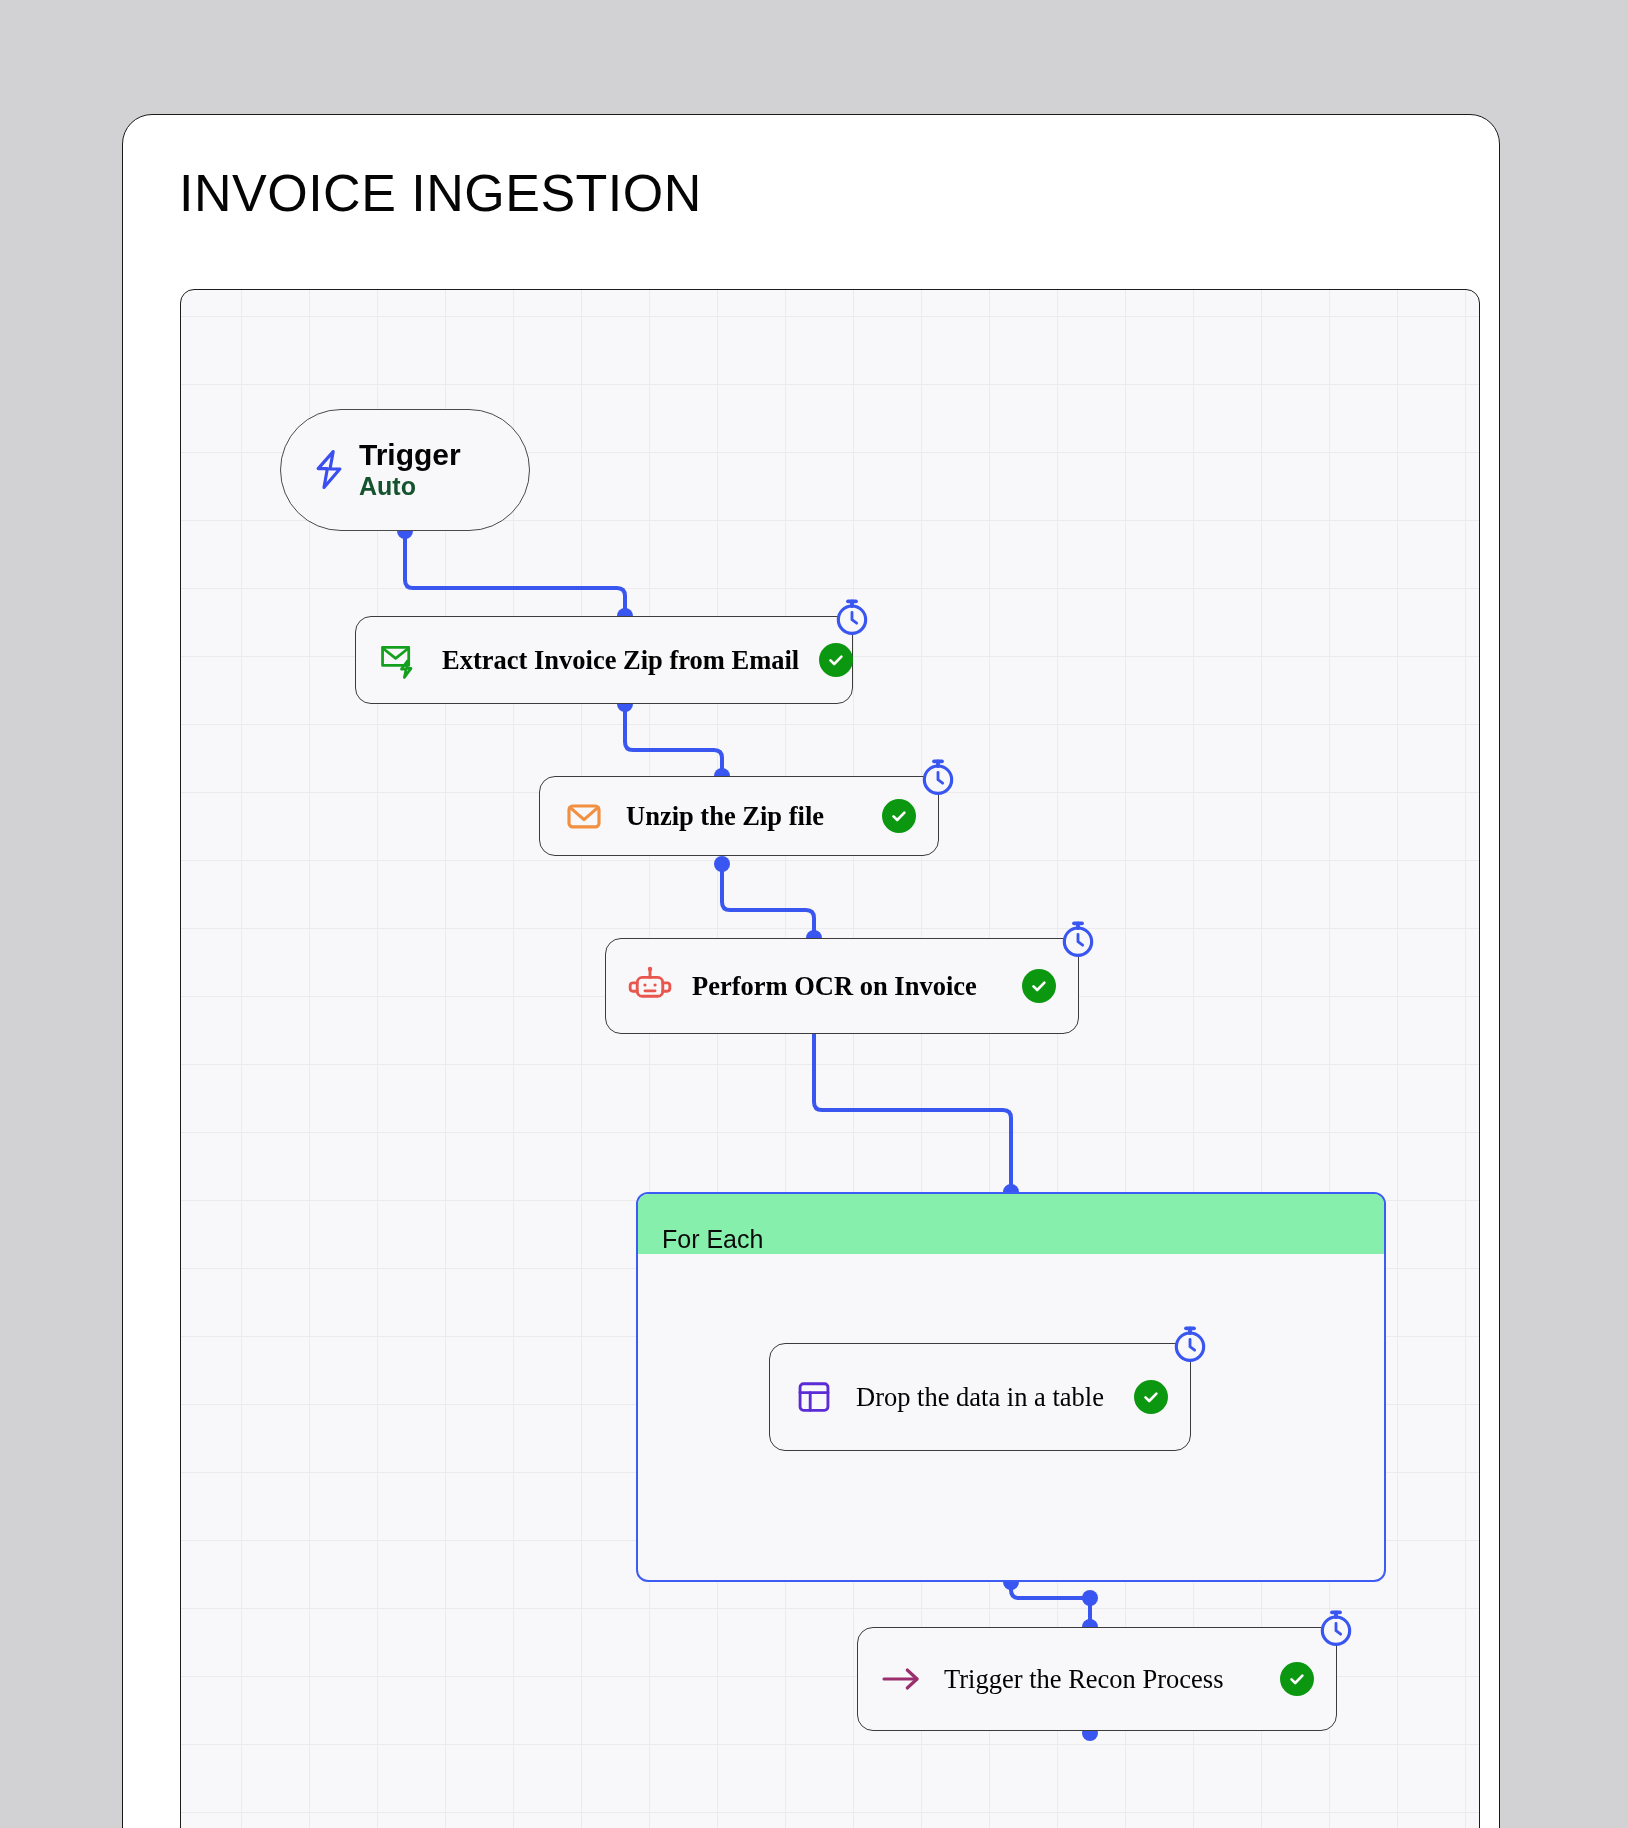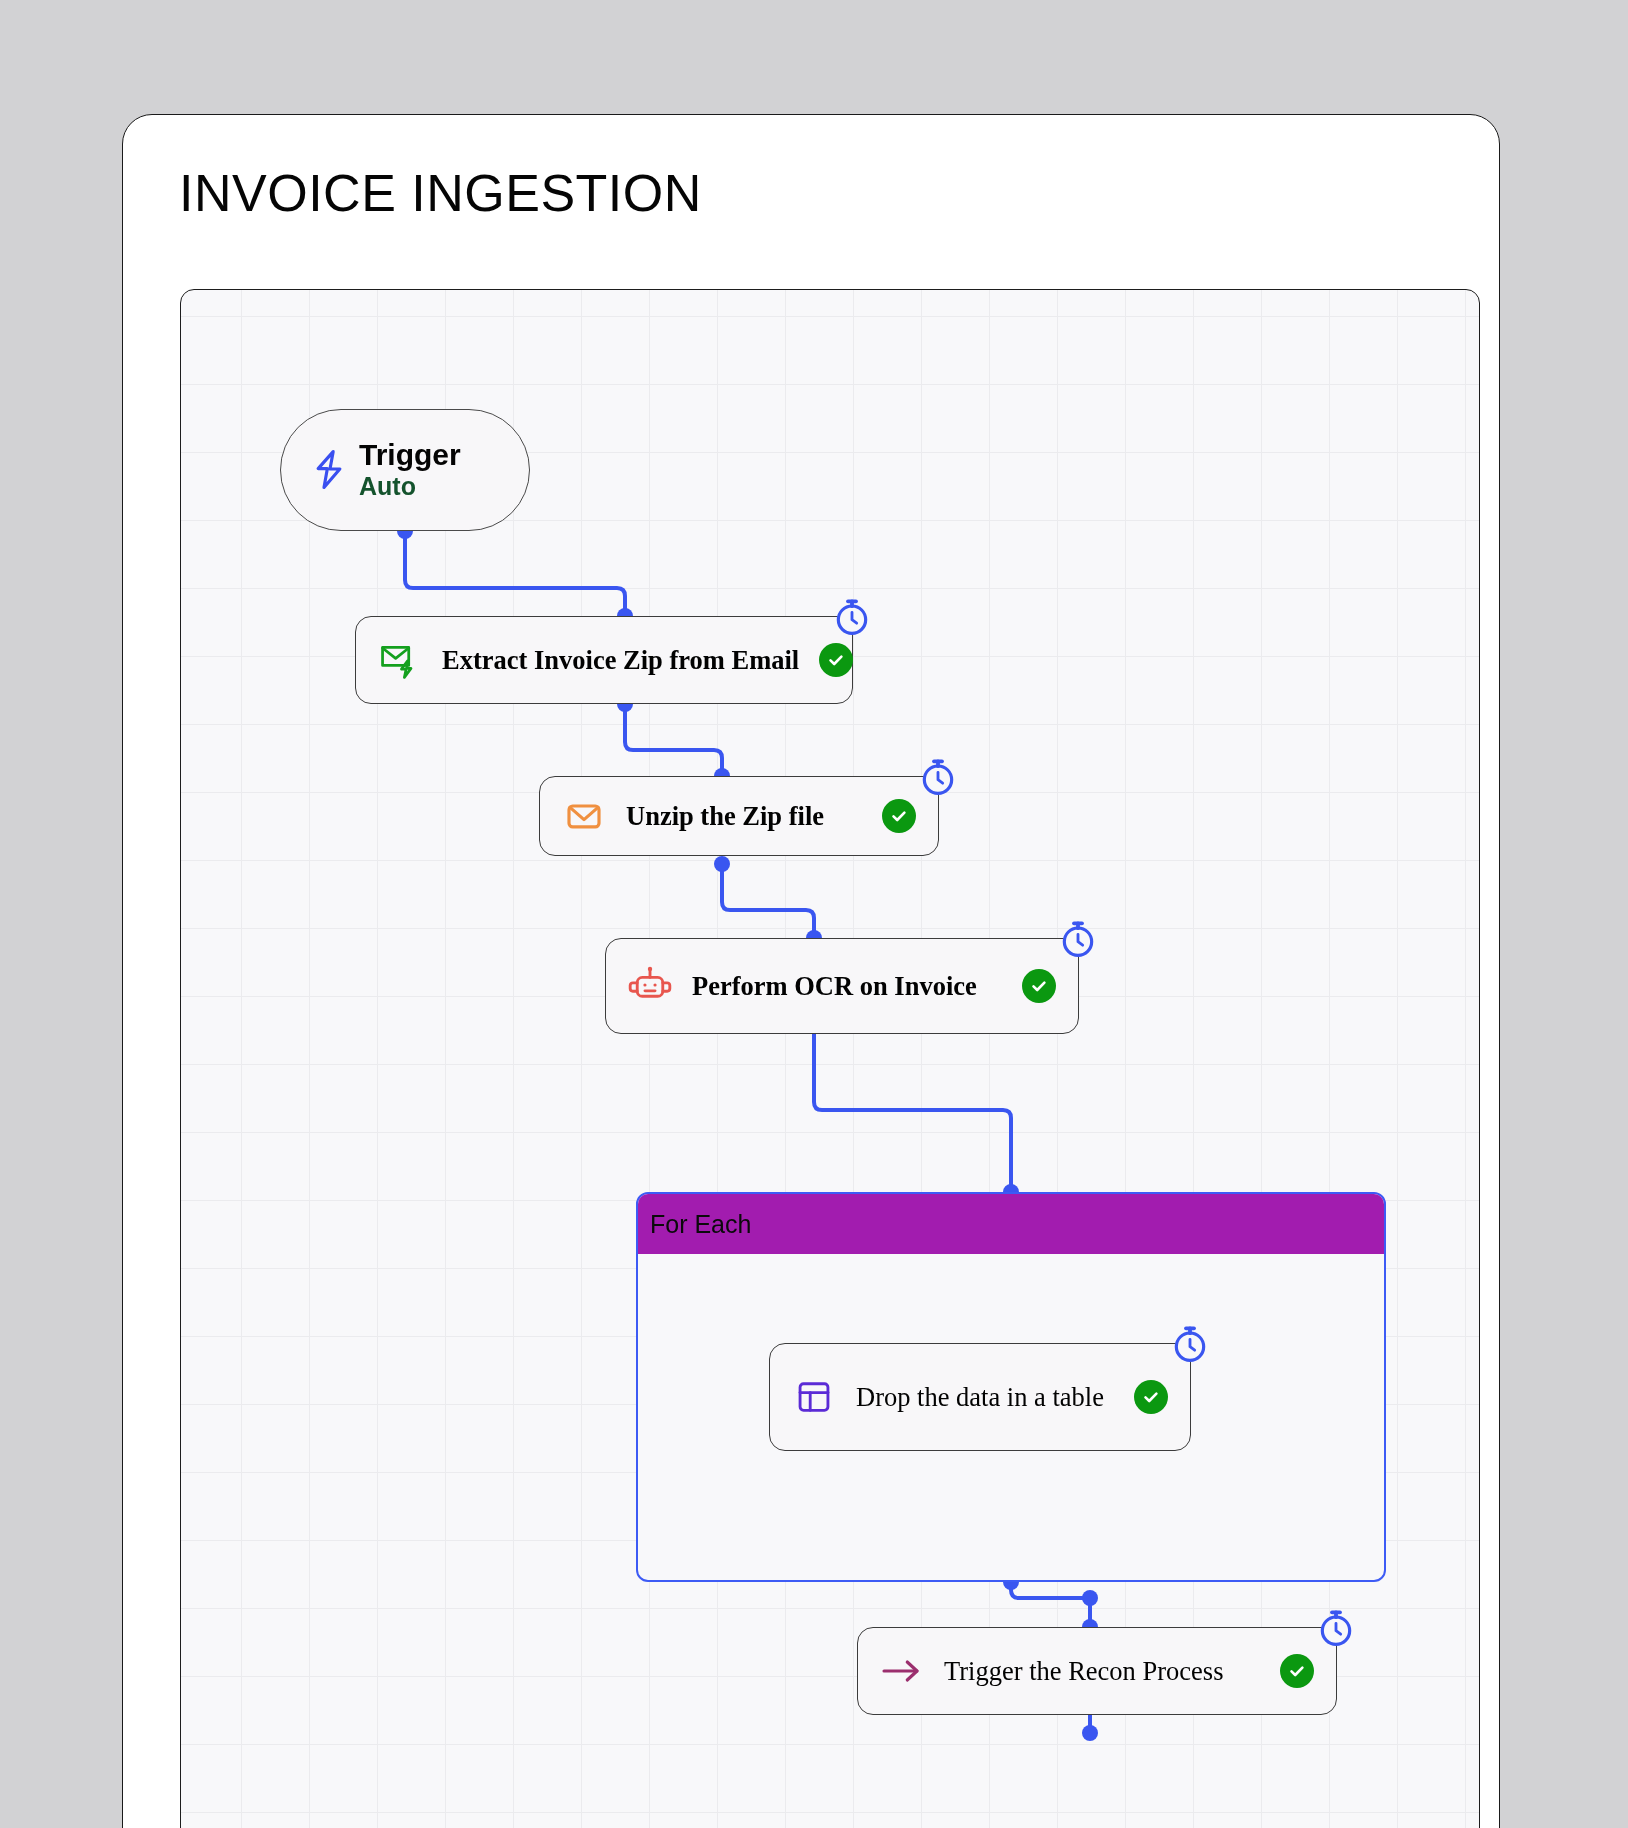--- a/index.html
+++ b/index.html
@@ -140,44 +140,44 @@
   }
   #node-trigger .trigger-sub {
     font-size: 25px; font-weight: 700; color: #14532d; line-height: 1.25;
   }
 
   
   #node-extract { left: 174px; top: 326px; width: 498px; height: 88px; }
   #node-unzip   { left: 346px; top: 486px; width: 400px; height: 80px; margin-left: 12px; }
   #node-ocr     { left: 424px; top: 648px; width: 474px; height: 96px; }
   #node-drop    { left: 588px; top: 1053px; width: 422px; height: 108px; }
-  #node-recon   { left: 676px; top: 1337px; width: 480px; height: 88px; }
+  #node-recon   { left: 676px; top: 1337px; width: 480px; height: 104px; }
 
   #node-drop .node-label,
   #node-recon .node-label { font-weight: 400; }
 
   
   #group-foreach {
     position: absolute;
     left: 455px;
     top: 902px;
     width: 750px;
     height: 390px;
     border: 2.2px solid #3d5bf5;
     border-radius: 12px;
     background: #f8f8fa;
     box-sizing: border-box;
     overflow: hidden;
   }
   #group-foreach .group-header {
     height: 60px;
-    background: #a21caf;
+    background: #86efac;
     display: flex;
-    align-items: center;
-    padding-left: 12px;
+    align-items: flex-end;
+    padding-left: 24px;
     box-sizing: border-box;
   }
   #group-foreach .group-title {
     font-size: 25px;
     font-weight: 400;
     color: #0a0a0a;
   }
 
   .edge-path {
     fill: none;

